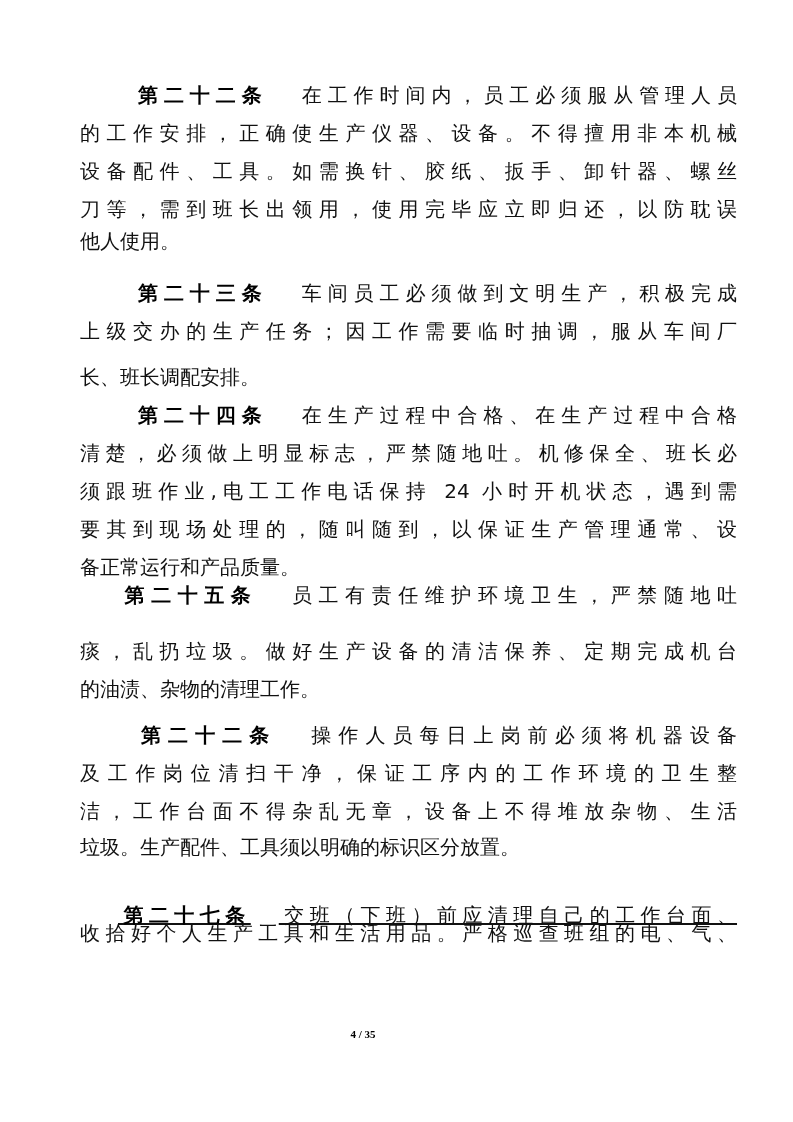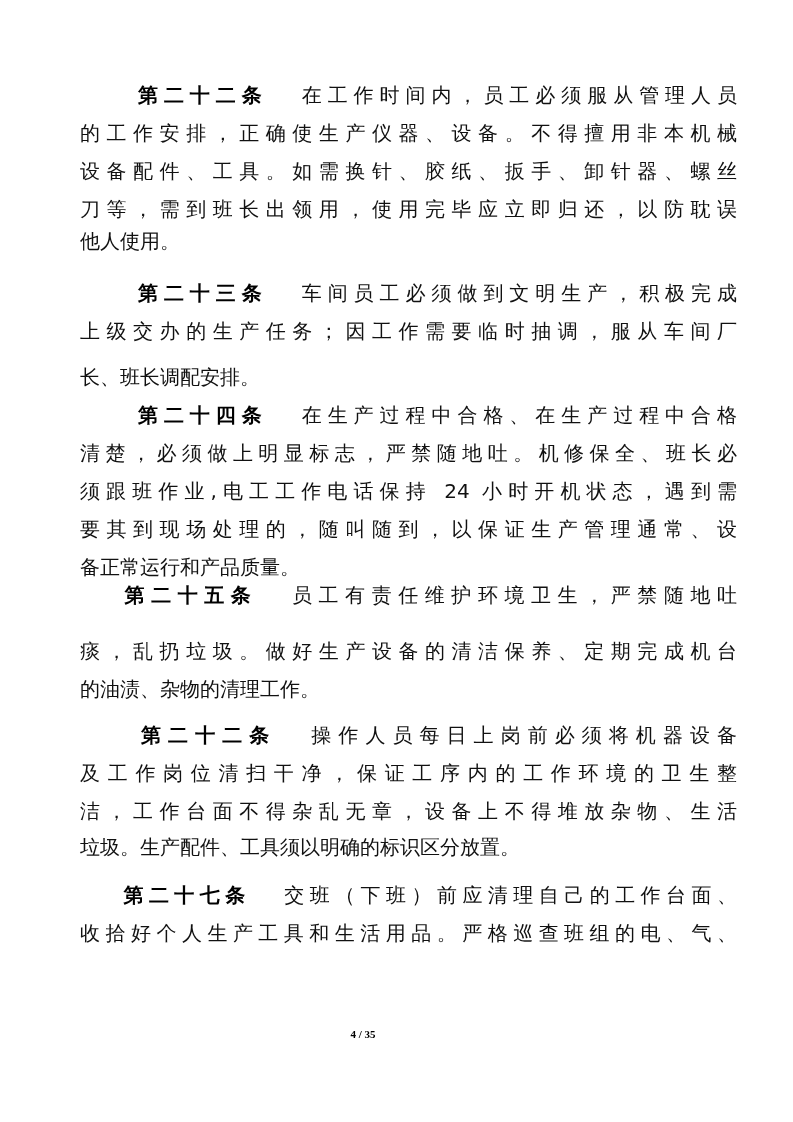--- a/index.html
+++ b/index.html
@@ -55,21 +55,21 @@
     <div class="line" style="top:556px;">痰，乱扔垃圾。做好生产设备的清洁保养、定期完成机台</div>
     <div class="line last" style="top:594px;">的油渍、杂物的清理工作。</div>
 
     <div class="line" style="top:640px;">
       <span style="display:inline-block;width:54px;"></span><span class="heading">第二十二条</span><span class="gap"></span><span>操作人员每日上岗前必须将机器设备</span>
     </div>
     <div class="line" style="top:678px;">及工作岗位清扫干净，保证工序内的工作环境的卫生整</div>
     <div class="line" style="top:716px;">洁，工作台面不得杂乱无章，设备上不得堆放杂物、生活</div>
     <div class="line last" style="top:754px;font-family:Liberation Mono, monospace;">垃圾。生产配件、工具须以明确的标识区分放置。</div>
 
-    <div class="line" style="top:800px;">
+    <div class="line" style="top:820px;text-decoration:underline;">
       <span style="display:inline-block;width:38px;"></span><span class="heading">第二十七条</span><span class="gap"></span><span>交班（下班）前应清理自己的工作台面、</span>
     </div>
     <div class="line" style="top:838px;">收拾好个人生产工具和生活用品。严格巡查班组的电、气、</div>
 
   </div>
 
   <div class="footer">4 / 35</div>
 </div>
 
 </body></html>

